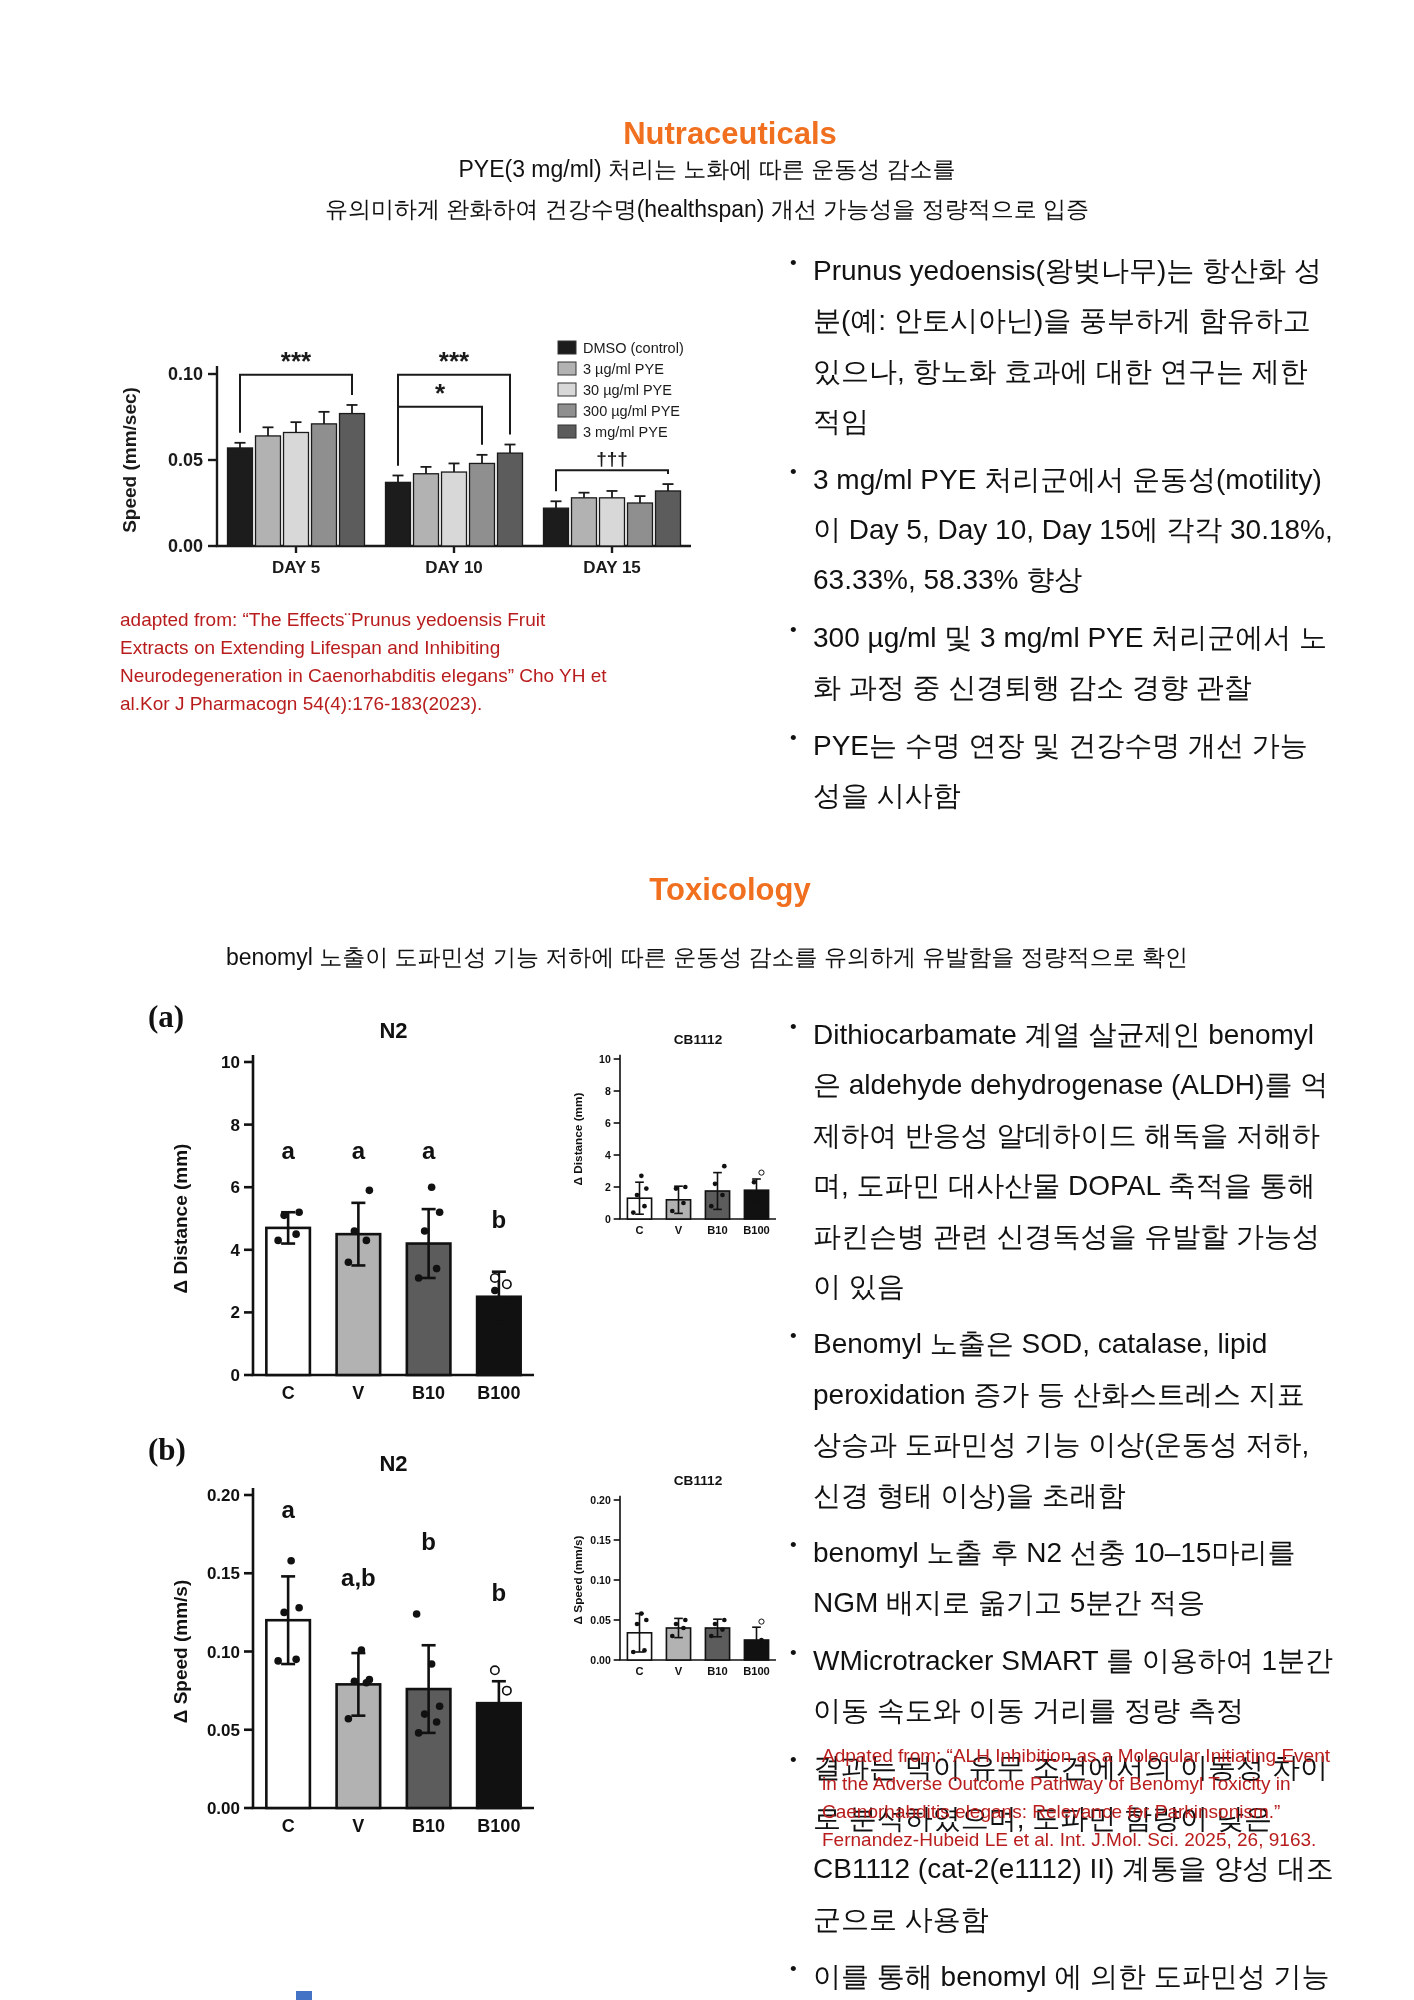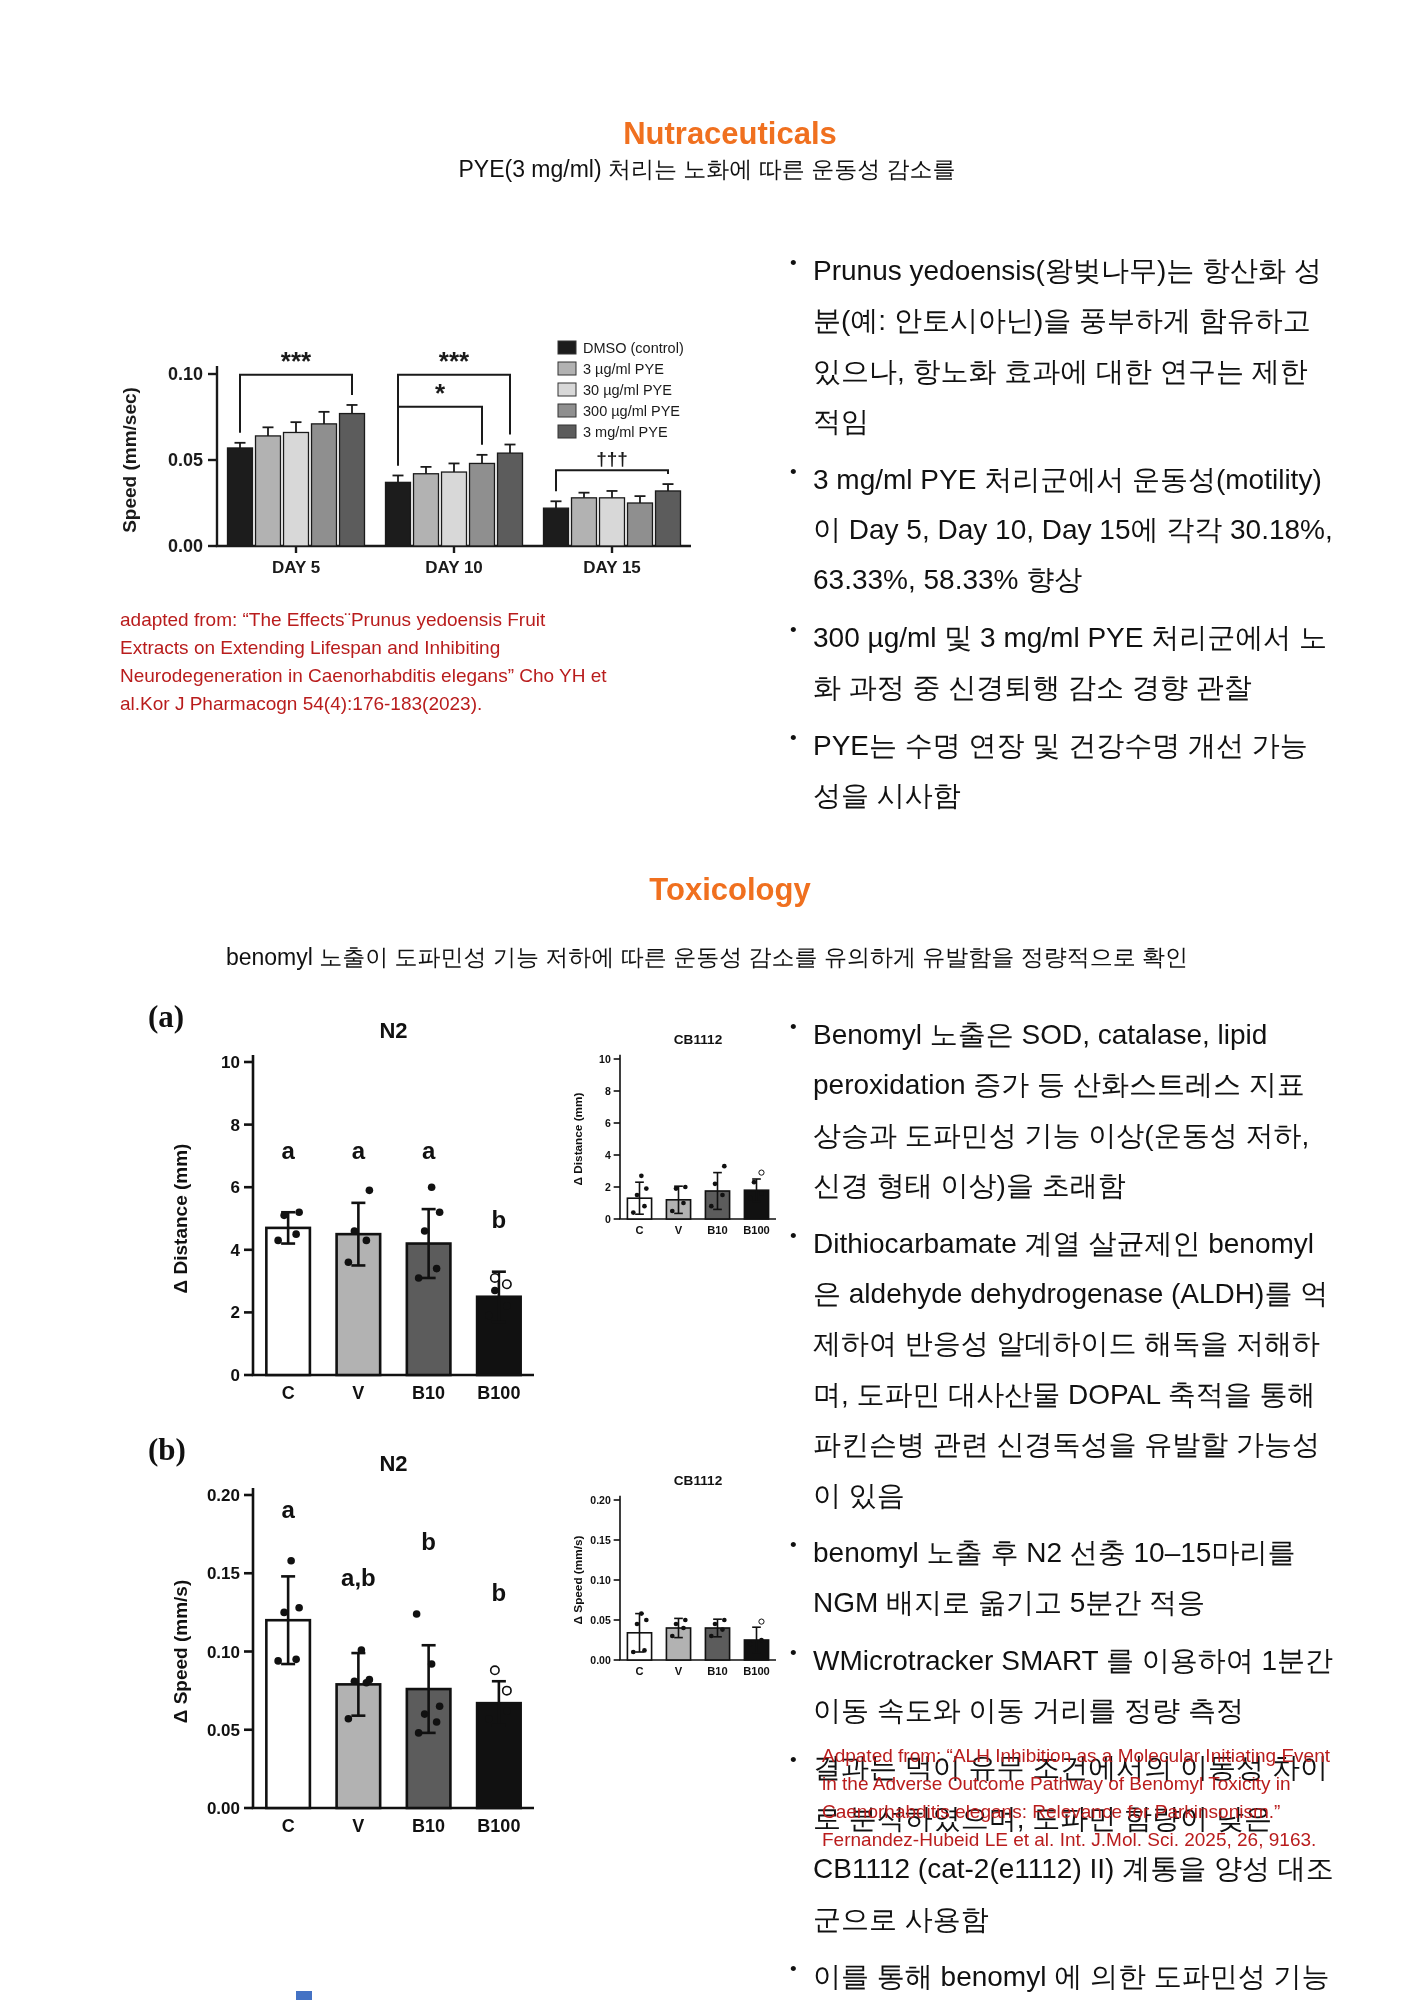--- a/index.html
+++ b/index.html
@@ -33,20 +33,21 @@
 </style>
 </head>
 <body>
 
 <div class="page">
 
   <section>
     <h1 class="sec-title t1" style="color: rgb(240, 112, 31);">Nutraceuticals</h1>
     <div class="sub sub1">
       <div>PYE(3 mg/ml) 처리는 노화에 따른 운동성 감소를</div>
+      <div>유의미하게 완화하여 건강수명(healthspan) 개선 가능성을 정량적으로 입증</div>
     </div>
     <svg class="chart1" width="585" height="340">
         <line x1="105" y1="118" x2="105" y2="298" stroke="#1a1a1a" stroke-width="2.4"></line>
         <line x1="103.8" y1="298" x2="579" y2="298" stroke="#1a1a1a" stroke-width="2.4"></line>
         <line x1="96" y1="298" x2="105" y2="298" stroke="#1a1a1a" stroke-width="2.4"></line>
         <text x="91" y="304" text-anchor="end" font-size="18" font-weight="bold" fill="#1a1a1a">0.00</text>
         <line x1="96" y1="212" x2="105" y2="212" stroke="#1a1a1a" stroke-width="2.4"></line>
         <text x="91" y="218" text-anchor="end" font-size="18" font-weight="bold" fill="#1a1a1a">0.05</text>
         <line x1="96" y1="126" x2="105" y2="126" stroke="#1a1a1a" stroke-width="2.4"></line>
         <text x="91" y="132" text-anchor="end" font-size="18" font-weight="bold" fill="#1a1a1a">0.10</text>
@@ -363,22 +364,22 @@
           <line x1="184.16" y1="169.2" x2="192.84" y2="169.2" stroke="#111" stroke-width="1.612"></line>
           <line x1="184.16" y1="194.8" x2="192.84" y2="194.8" stroke="#111" stroke-width="1.612"></line>
           <circle cx="182.3" cy="186" r="2.356" fill="#111"></circle>
           <circle cx="193.46" cy="182" r="2.356" fill="#111"></circle>
           <circle cx="193.46" cy="163.6" r="2.604" fill="#fff" stroke="#111" stroke-width="1"></circle>
           <text x="188.5" y="216.88" text-anchor="middle" font-size="11.16" font-weight="bold" fill="#111">B100</text>
         </svg>
     </div>
 
     <ul class="bullets bullets2">
+        <li>Dithiocarbamate 계열 살균제인 benomyl 은 aldehyde dehydrogenase (ALDH)를 억제하여 반응성 알데하이드 해독을 저해하며, 도파민 대사산물 DOPAL 축적을 통해 파킨슨병 관련 신경독성을 유발할 가능성이 있음</li>
         <li>Benomyl 노출은 SOD, catalase, lipid peroxidation 증가 등 산화스트레스 지표 상승과 도파민성 기능 이상(운동성 저하, 신경 형태 이상)을 초래함</li>
-        <li>Dithiocarbamate 계열 살균제인 benomyl 은 aldehyde dehydrogenase (ALDH)를 억제하여 반응성 알데하이드 해독을 저해하며, 도파민 대사산물 DOPAL 축적을 통해 파킨슨병 관련 신경독성을 유발할 가능성이 있음</li>
         <li>benomyl 노출 후 N2 선충 10–15마리를 NGM 배지로 옮기고 5분간 적응</li>
         <li>WMicrotracker SMART 를 이용하여 1분간 이동 속도와 이동 거리를 정량 측정</li>
         <li>결과는 먹이 유무 조건에서의 이동성 차이로 분석하였으며, 도파민 함량이 낮은 CB1112 (cat-2(e1112) II) 계통을 양성 대조군으로 사용함</li>
         <li>이를 통해 benomyl 에 의한 도파민성 기능 저하와 운동성 감소를 정량적으로 평가함</li>
       </ul>
     <p class="cite cite2">Adpated from: “ALH Inhibition as a Molecular Initiating Event in the Adverse Outcome Pathway of Benomyl Toxicity in Caenorhabditis elegans: Relevance for Parkinsonism.” Fernandez-Hubeid LE et al. Int. J.Mol. Sci. 2025, 26, 9163.</p>
   </section>
 
   <div class="edge-mark" style="background: rgb(68, 114, 196);"></div>
 </div>

